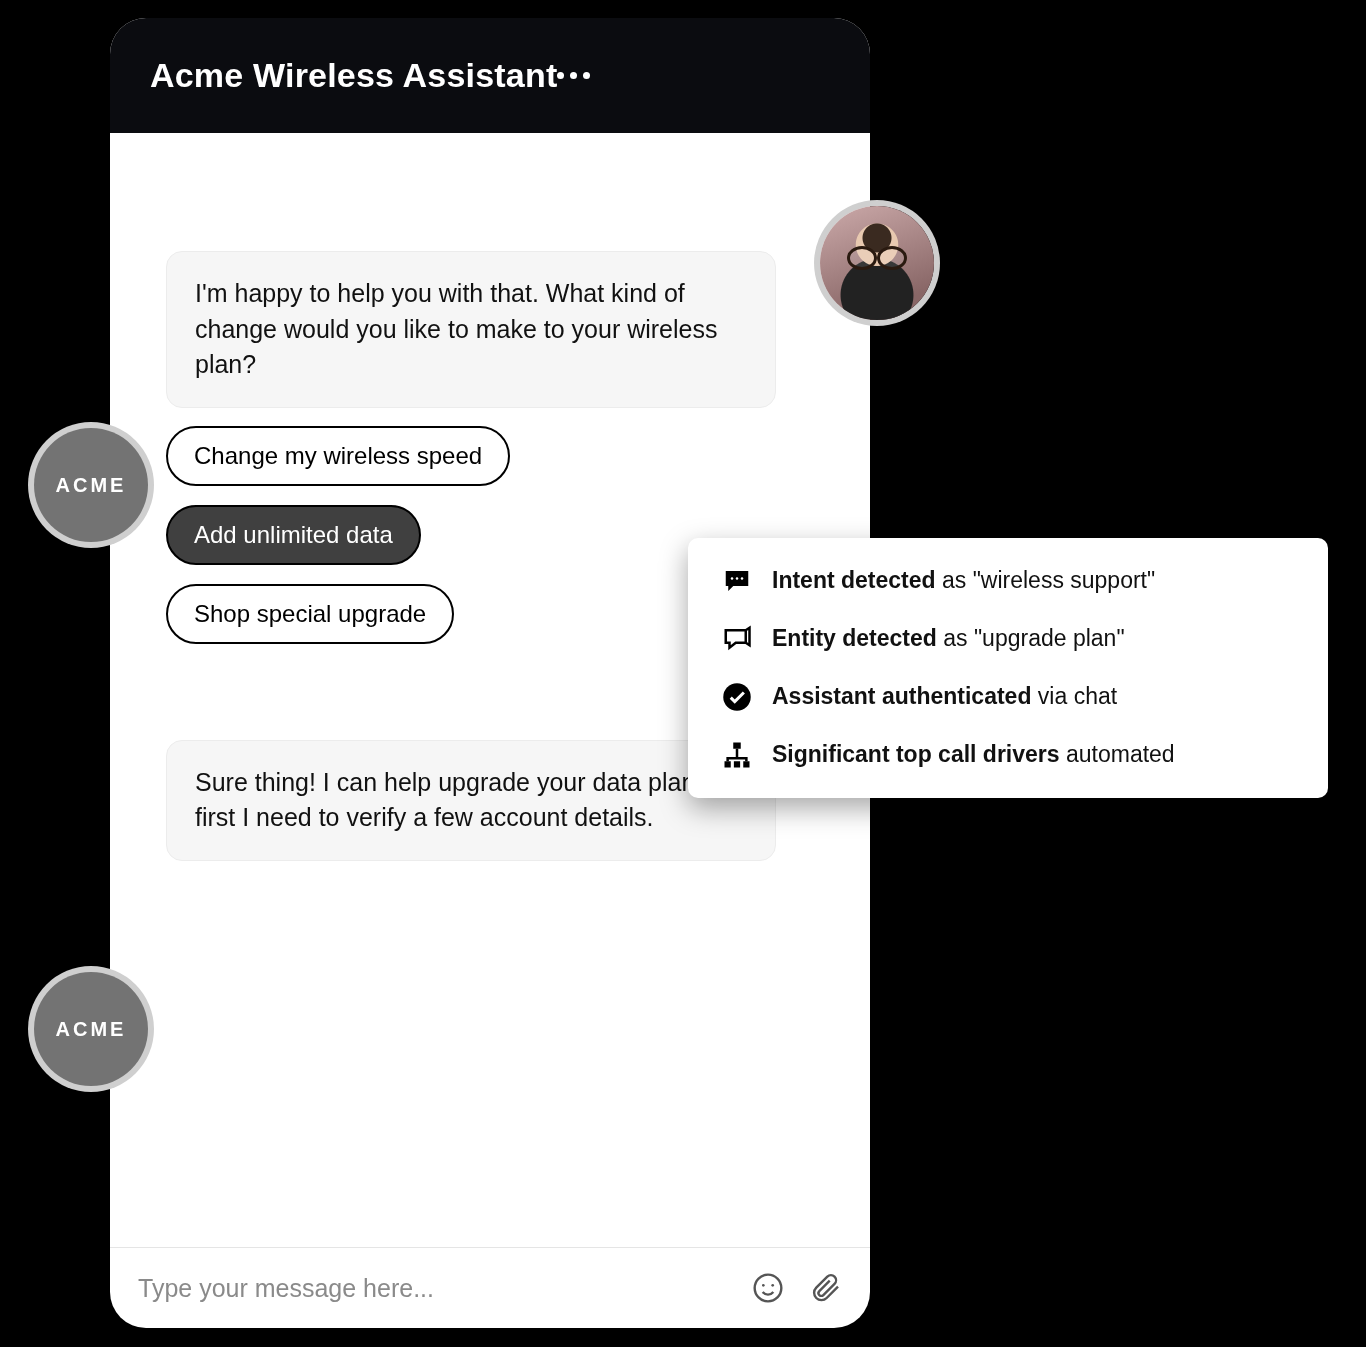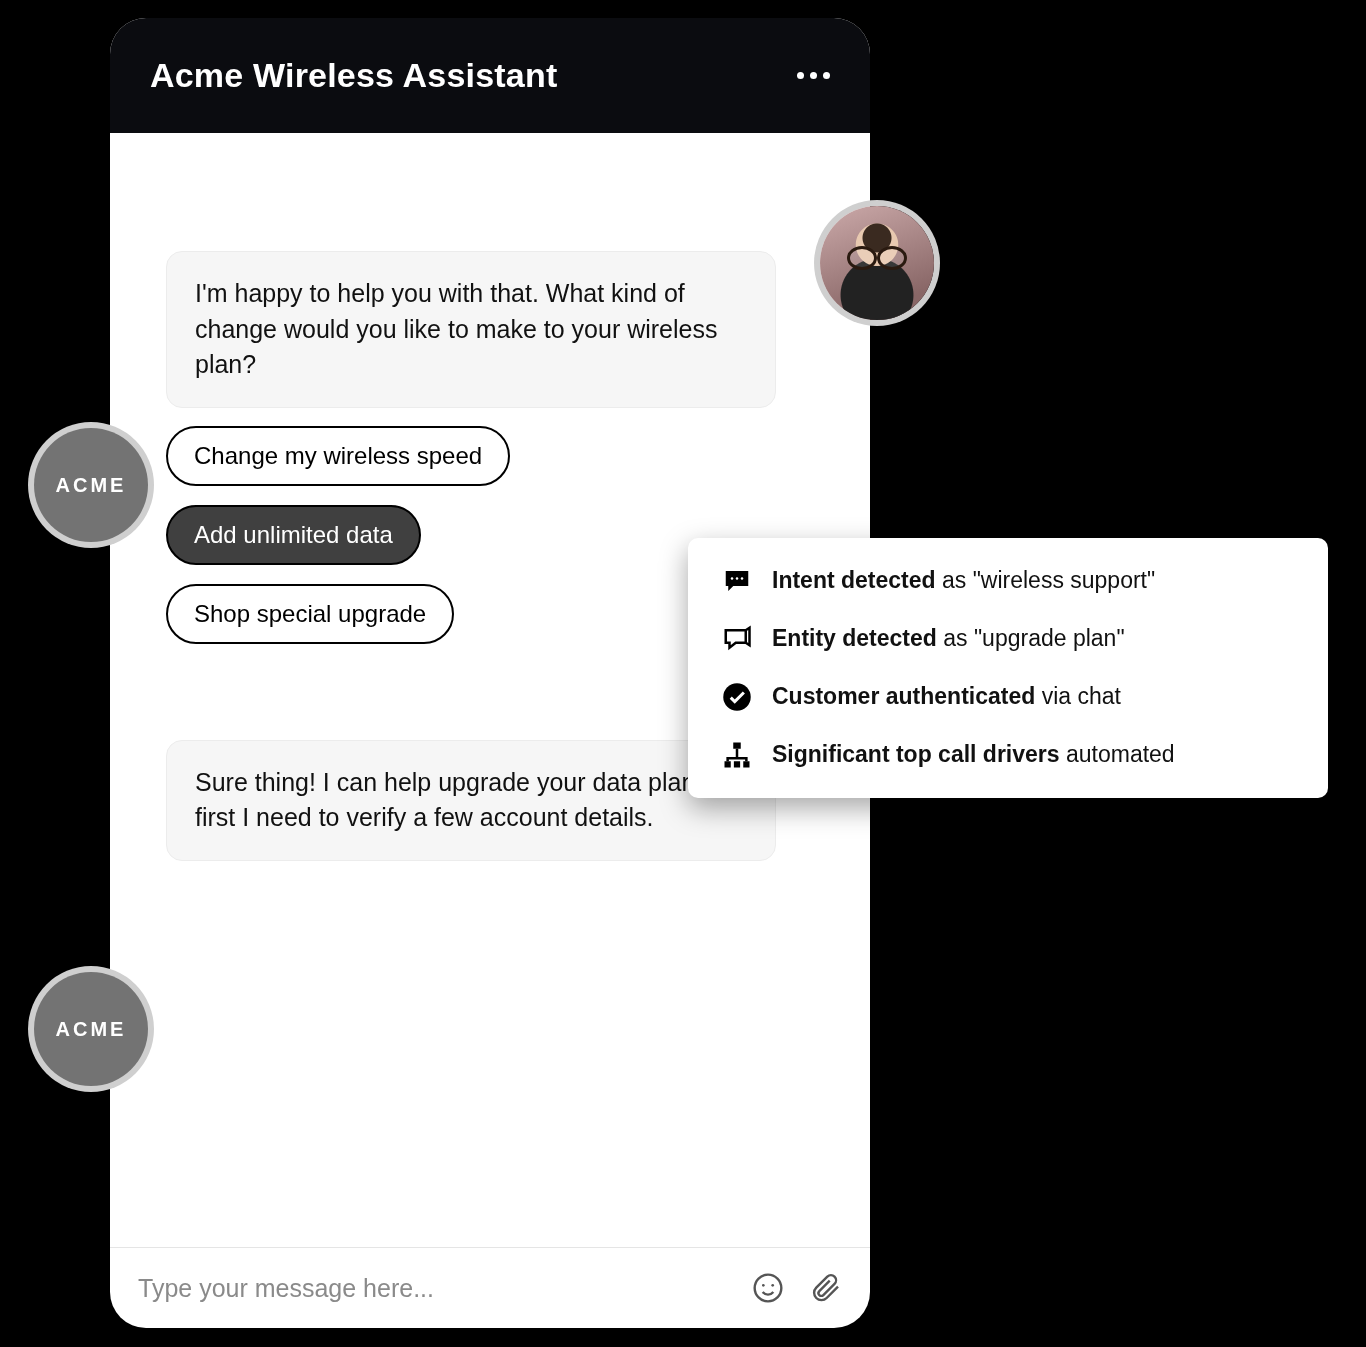--- a/index.html
+++ b/index.html
@@ -27,21 +27,20 @@
     overflow: hidden;
     display: flex;
     flex-direction: column;
   }
   .chat-header {
     background: #0b0c10;
     color: #fff;
     padding: 38px 40px;
     display: flex;
     align-items: center;
-    justify-content: space-between;
   }
   .chat-title {
     font-size: 34px;
     font-weight: 700;
     letter-spacing: .2px;
   }
   .more-dots {
     display: flex;
     gap: 6px;
   }
@@ -277,21 +276,21 @@
       </span>
       <span><b>Entity detected</b><span> as "upgrade plan"</span></span>
     </div>
     <div class="c-row">
       <span class="ico">
         <svg viewBox="0 0 24 24" fill="currentColor">
             <circle cx="12" cy="12" r="11"></circle>
             <path d="M7 12.5l3.2 3.2L17.5 8.4" stroke="#fff" stroke-width="2.4" fill="none"></path>
           </svg>
       </span>
-      <span><b>Customer authenticated</b><span> via chat</span></span>
+      <span><b>Assistant authenticated</b><span> via chat</span></span>
     </div>
     <div class="c-row">
       <span class="ico">
         <svg viewBox="0 0 24 24" fill="currentColor">
             <rect x="9" y="2" width="6" height="5"></rect>
             <rect x="2" y="17" width="5" height="5"></rect>
             <rect x="9.5" y="17" width="5" height="5"></rect>
             <rect x="17" y="17" width="5" height="5"></rect>
             <path d="M12 7v5M4.5 17v-2.5h15V17M12 12v2.5" stroke="currentColor" stroke-width="2" fill="none"></path>
           </svg>

